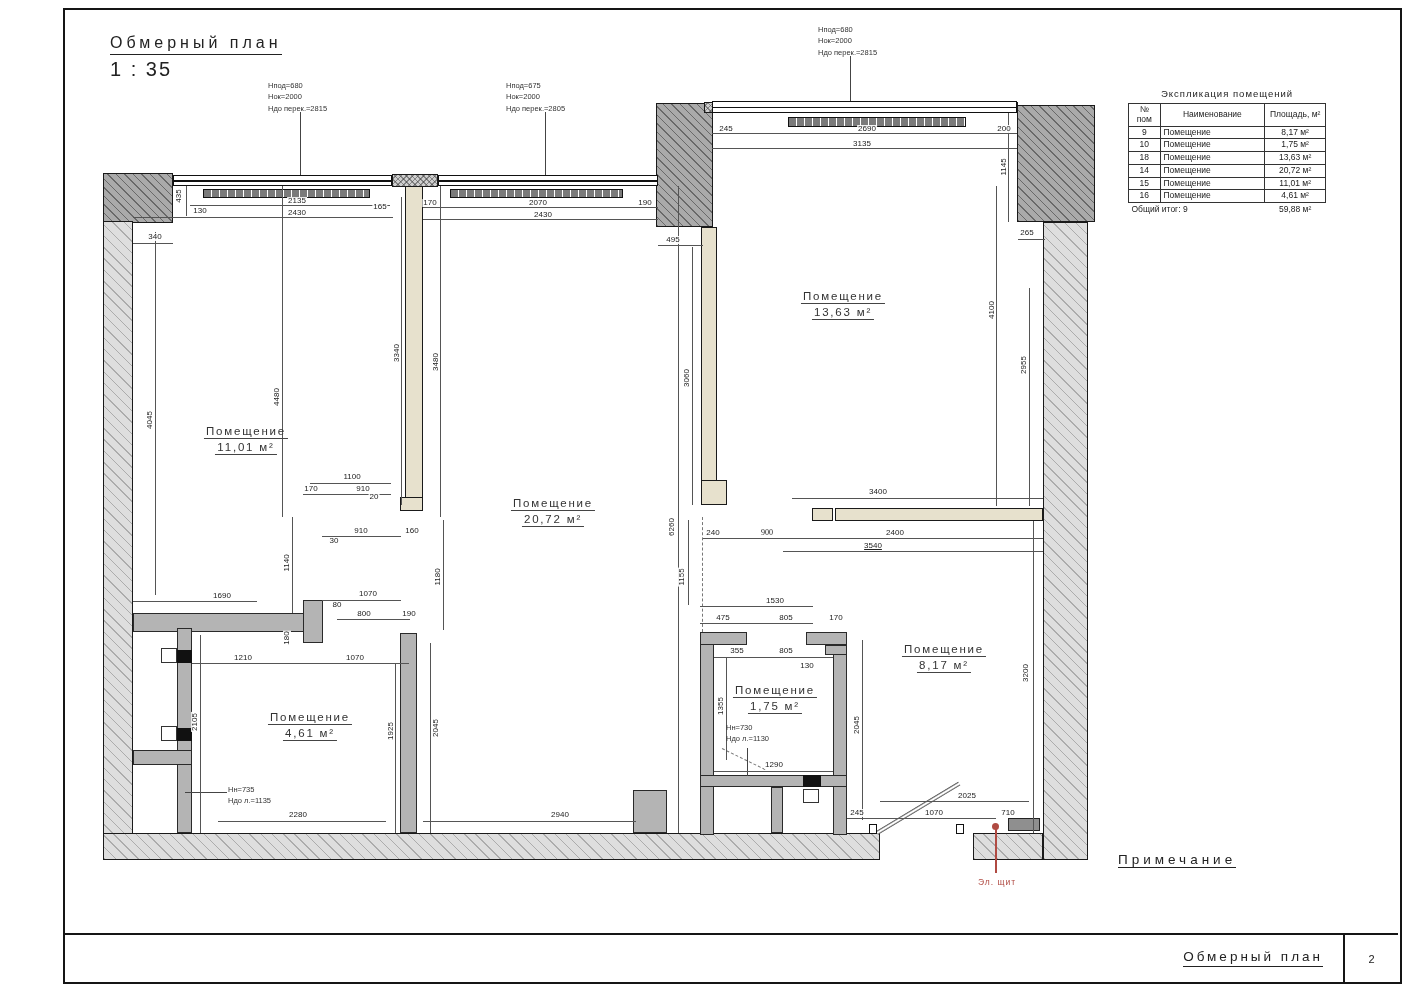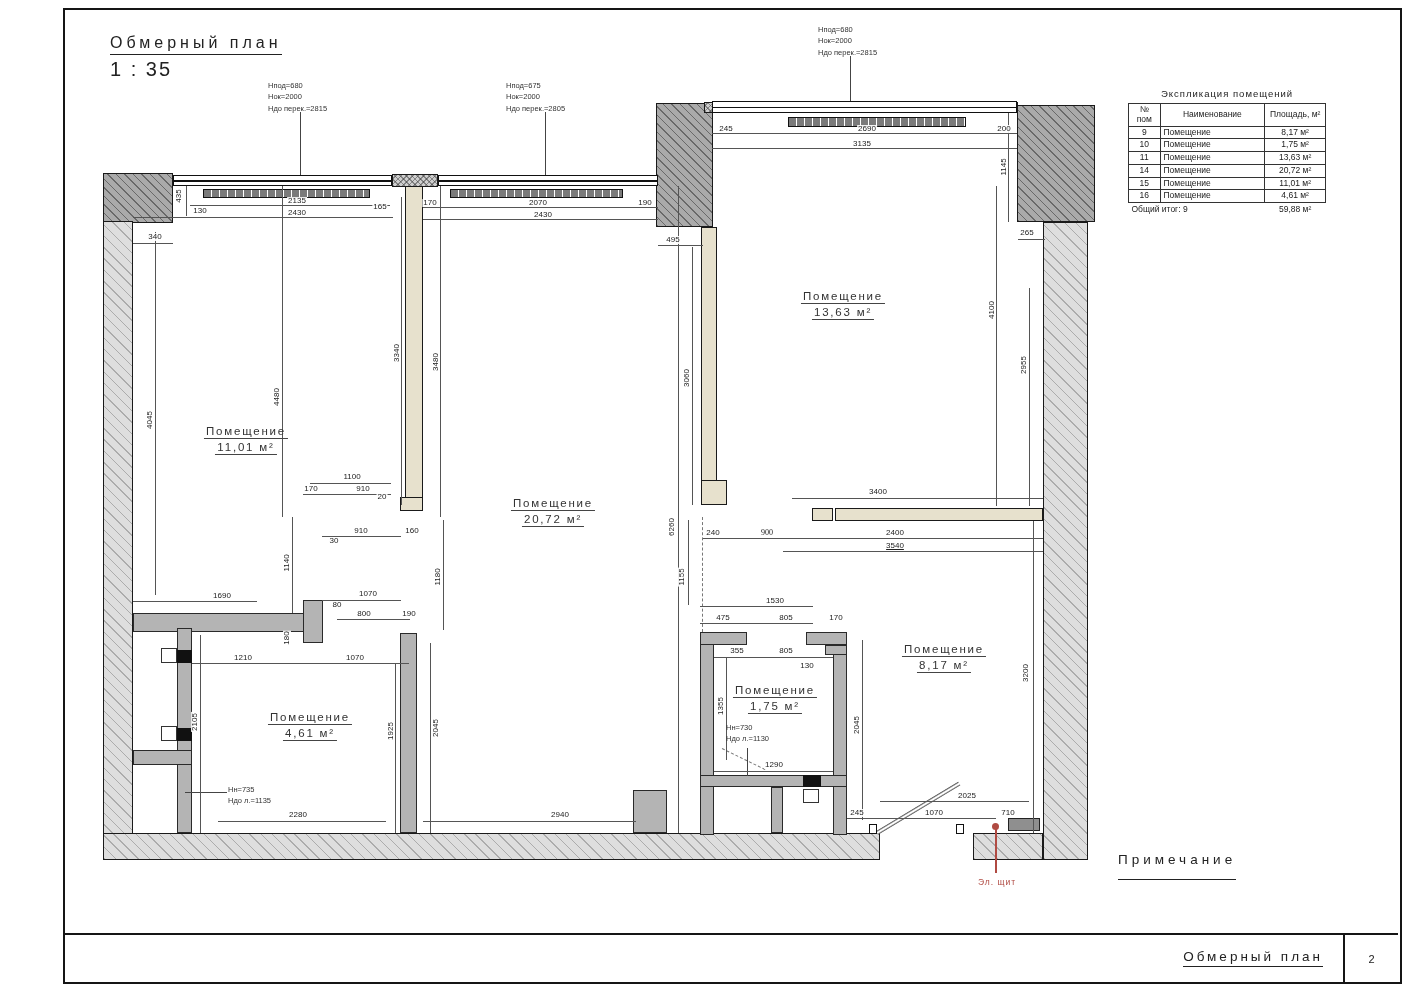--- a/index.html
+++ b/index.html
@@ -46,21 +46,21 @@
   .legend table{width:100%;border-collapse:collapse;font-size:8.5px;color:#222;}
   .legend th,.legend td{border:1px solid #333;padding:1px 3px;line-height:1.15;}
   .legend th{font-weight:normal;text-align:center;}
   .legend td.c0{width:26px;text-align:center;}
   .legend td.c1{width:104px;text-align:left;}
   .legend td.c2{width:56px;text-align:center;}
   .legend .totrow td{border:none;padding-top:2px;}
   .legend .totrow .c2{text-align:center;}
   
   .notes{position:absolute;left:1118px;top:850px;width:270px;color:#222;}
-  .notes .ntitle{font-size:13.5px;letter-spacing:4px;border-bottom:1.5px solid #222;display:inline-block;padding-bottom:12px;margin-bottom:7px;}
+  .notes .ntitle{font-size:13.5px;letter-spacing:4px;border-bottom:1.5px solid #222;display:inline-block;padding-bottom:0;margin-bottom:7px;}
   .notes .nline{font-size:9.5px;letter-spacing:.6px;line-height:1.55;}
   
   .titlebar{position:absolute;left:63px;top:933px;width:1335px;height:47px;border-top:2px solid #151515;}
   .ftitle{position:absolute;right:75px;top:14px;font-size:13.5px;letter-spacing:3px;color:#222;border-bottom:1.5px solid #222;padding-bottom:2px;}
   .pagebox{position:absolute;right:0;top:0;width:53px;height:100%;border-left:2px solid #151515;}
   .pagenum{position:absolute;left:50%;top:50%;transform:translate(-50%,-50%);font-size:11px;color:#222;}
 </style>
 </head>
 <body>
 
@@ -205,39 +205,39 @@
         <div class="dlab rot" style="left: 397px; top: 353px;">3340</div>
         <div class="dlab rot" style="left: 436px; top: 362px;">3480</div>
         <div class="dlab rot" style="left: 150px; top: 420px;">4045</div>
         <div class="dlab rot" style="left: 277px; top: 397px;">4480</div>
         <div class="dlab rot" style="left: 687px; top: 378px;">3060</div>
         <div class="dlab rot" style="left: 672px; top: 527px;">6260</div>
         <div class="dlab rot" style="left: 682px; top: 577px;">1155</div>
         <div class="dlab" style="left: 352px; top: 477px;">1100</div>
         <div class="dlab" style="left: 311px; top: 489px;">170</div>
         <div class="dlab" style="left: 363px; top: 489px;">910</div>
-        <div class="dlab" style="left: 382px; top: 497px;">20</div>
+        <div class="dlab" style="left: 374px; top: 497px;">20</div>
         <div class="dlab" style="left: 361px; top: 531px;">910</div>
         <div class="dlab" style="left: 412px; top: 531px;">160</div>
         <div class="dlab" style="left: 334px; top: 541px;">30</div>
         <div class="dlab rot" style="left: 287px; top: 563px;">1140</div>
         <div class="dlab rot" style="left: 438px; top: 577px;">1180</div>
         <div class="dlab" style="left: 222px; top: 596px;">1690</div>
         <div class="dlab" style="left: 368px; top: 594px;">1070</div>
         <div class="dlab" style="left: 337px; top: 605px;">80</div>
         <div class="dlab" style="left: 364px; top: 614px;">800</div>
         <div class="dlab" style="left: 409px; top: 614px;">190</div>
         <div class="dlab rot" style="left: 287px; top: 638px;">180</div>
         <div class="dlab" style="left: 243px; top: 658px;">1210</div>
         <div class="dlab" style="left: 355px; top: 658px;">1070</div>
         <div class="dlab" style="left: 878px; top: 492px;">3400</div>
         <div class="dlab" style="left: 713px; top: 533px;">240</div>
         <div class="dlab" style="left: 767px; top: 533px; font-family: Liberation Serif, serif;">900</div>
         <div class="dlab" style="left: 895px; top: 533px;">2400</div>
-        <div class="dlab" style="left: 895px; top: 546px; text-decoration: underline;">3540</div>
+        <div class="dlab" style="left: 873px; top: 546px; text-decoration: underline;">3540</div>
         <div class="dlab" style="left: 775px; top: 601px;">1530</div>
         <div class="dlab" style="left: 723px; top: 618px;">475</div>
         <div class="dlab" style="left: 786px; top: 618px;">805</div>
         <div class="dlab" style="left: 836px; top: 618px;">170</div>
         <div class="dlab" style="left: 737px; top: 651px;">355</div>
         <div class="dlab" style="left: 786px; top: 651px;">805</div>
         <div class="dlab" style="left: 807px; top: 666px;">130</div>
         <div class="dlab rot" style="left: 721px; top: 706px;">1355</div>
         <div class="dlab rot" style="left: 857px; top: 725px;">2045</div>
         <div class="dlab rot" style="left: 1026px; top: 673px;">3200</div>
@@ -302,21 +302,21 @@
             <td class="c0">9</td>
             <td class="c1">Помещение</td>
             <td class="c2">8,17 м²</td>
           </tr>
           <tr>
             <td class="c0">10</td>
             <td class="c1">Помещение</td>
             <td class="c2">1,75 м²</td>
           </tr>
           <tr>
-            <td class="c0">11</td>
+            <td class="c0">18</td>
             <td class="c1">Помещение</td>
             <td class="c2">13,63 м²</td>
           </tr>
           <tr>
             <td class="c0">14</td>
             <td class="c1">Помещение</td>
             <td class="c2">20,72 м²</td>
           </tr>
           <tr>
             <td class="c0">15</td>

